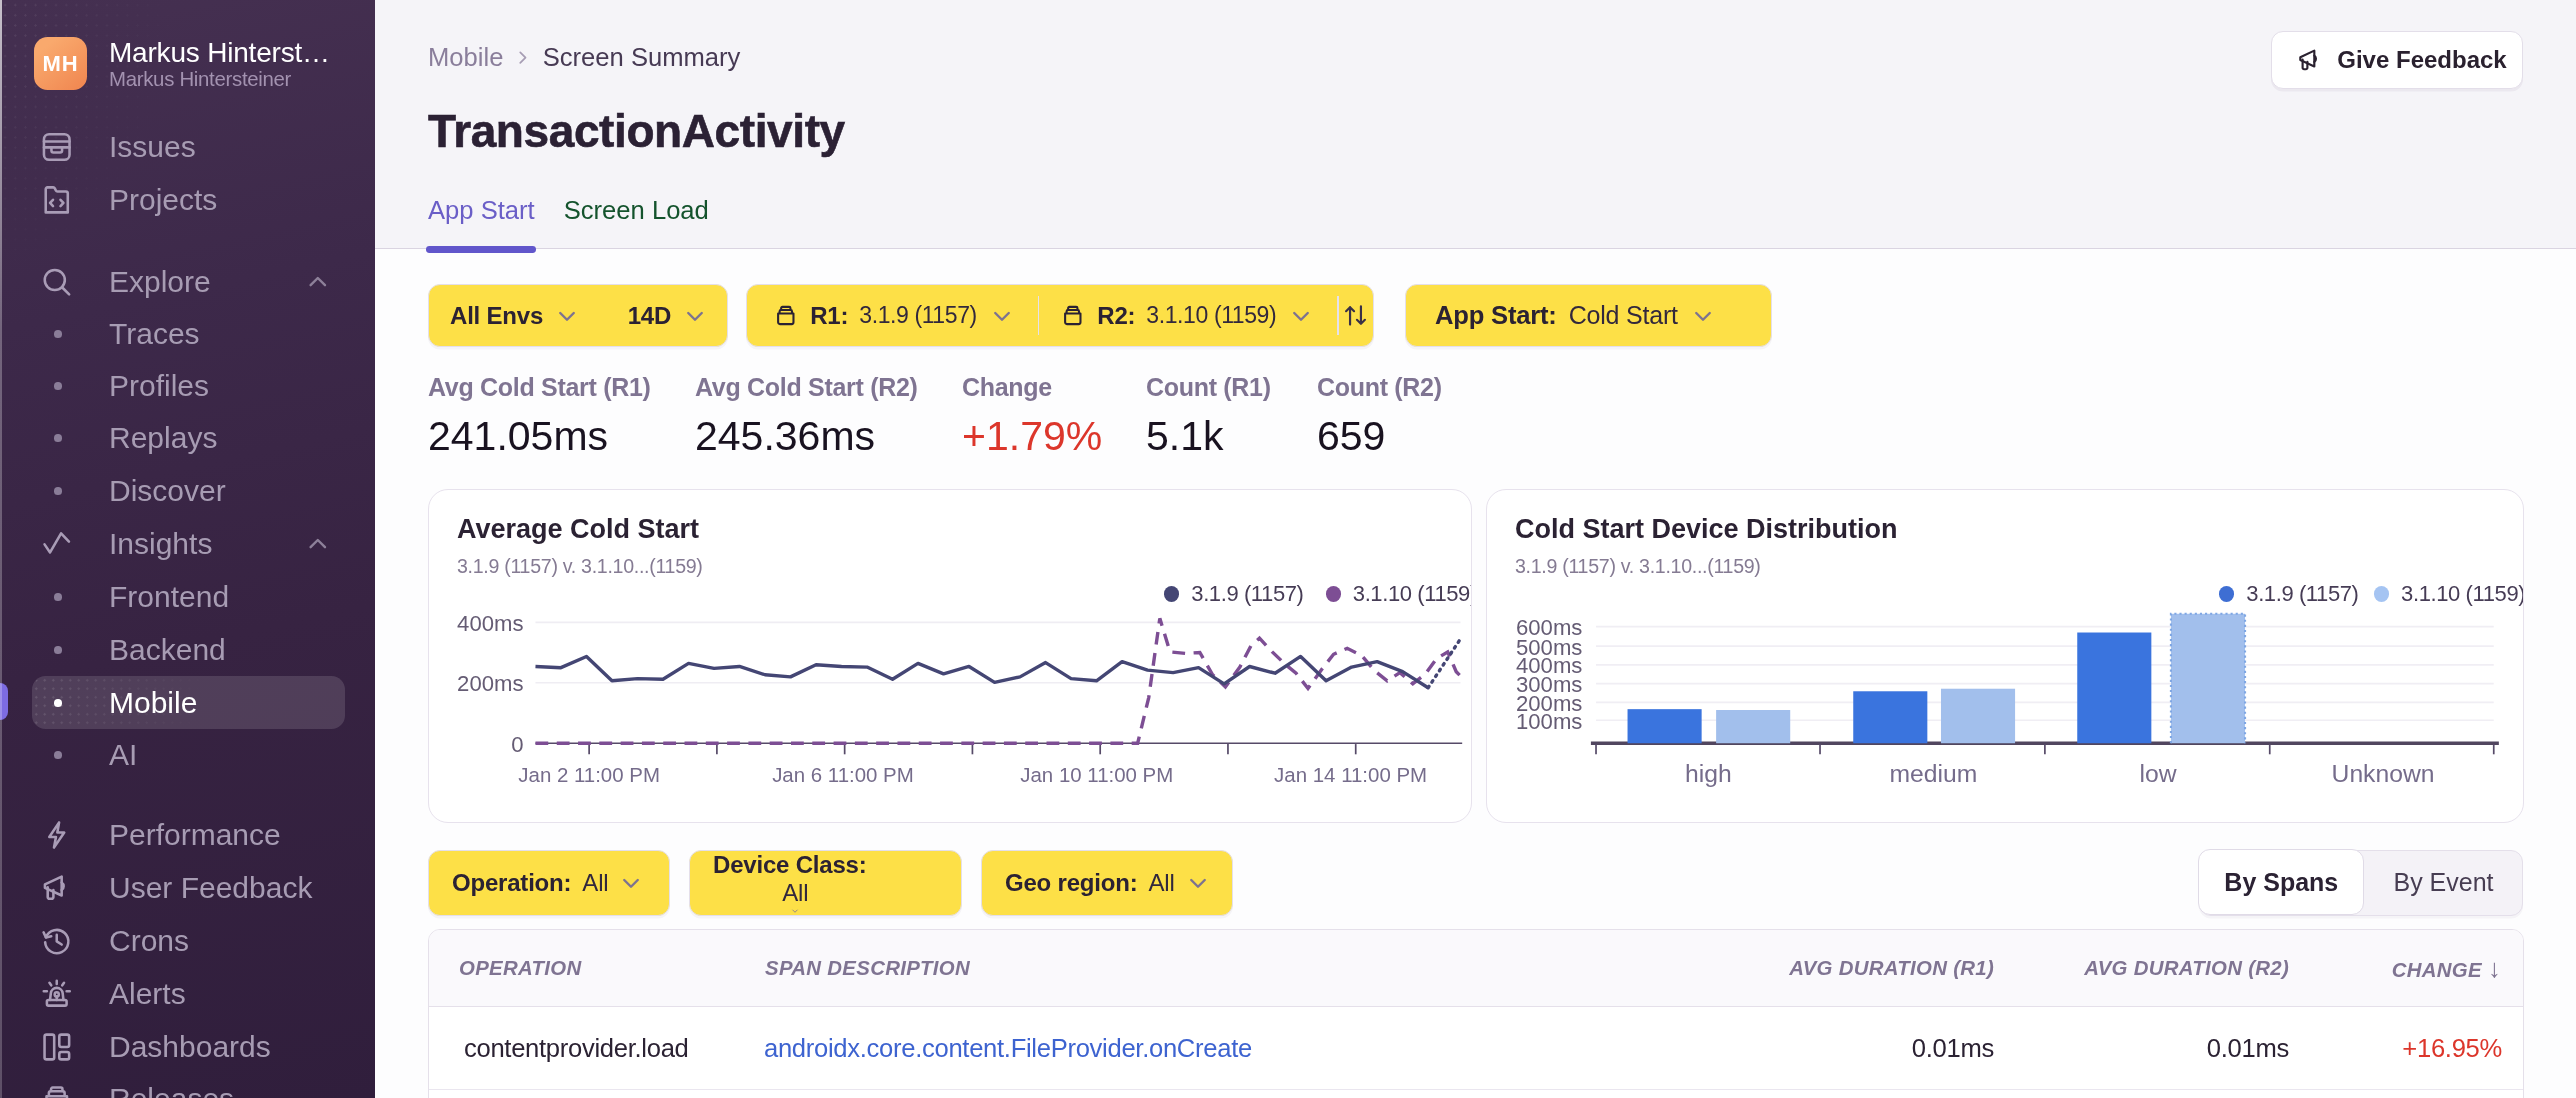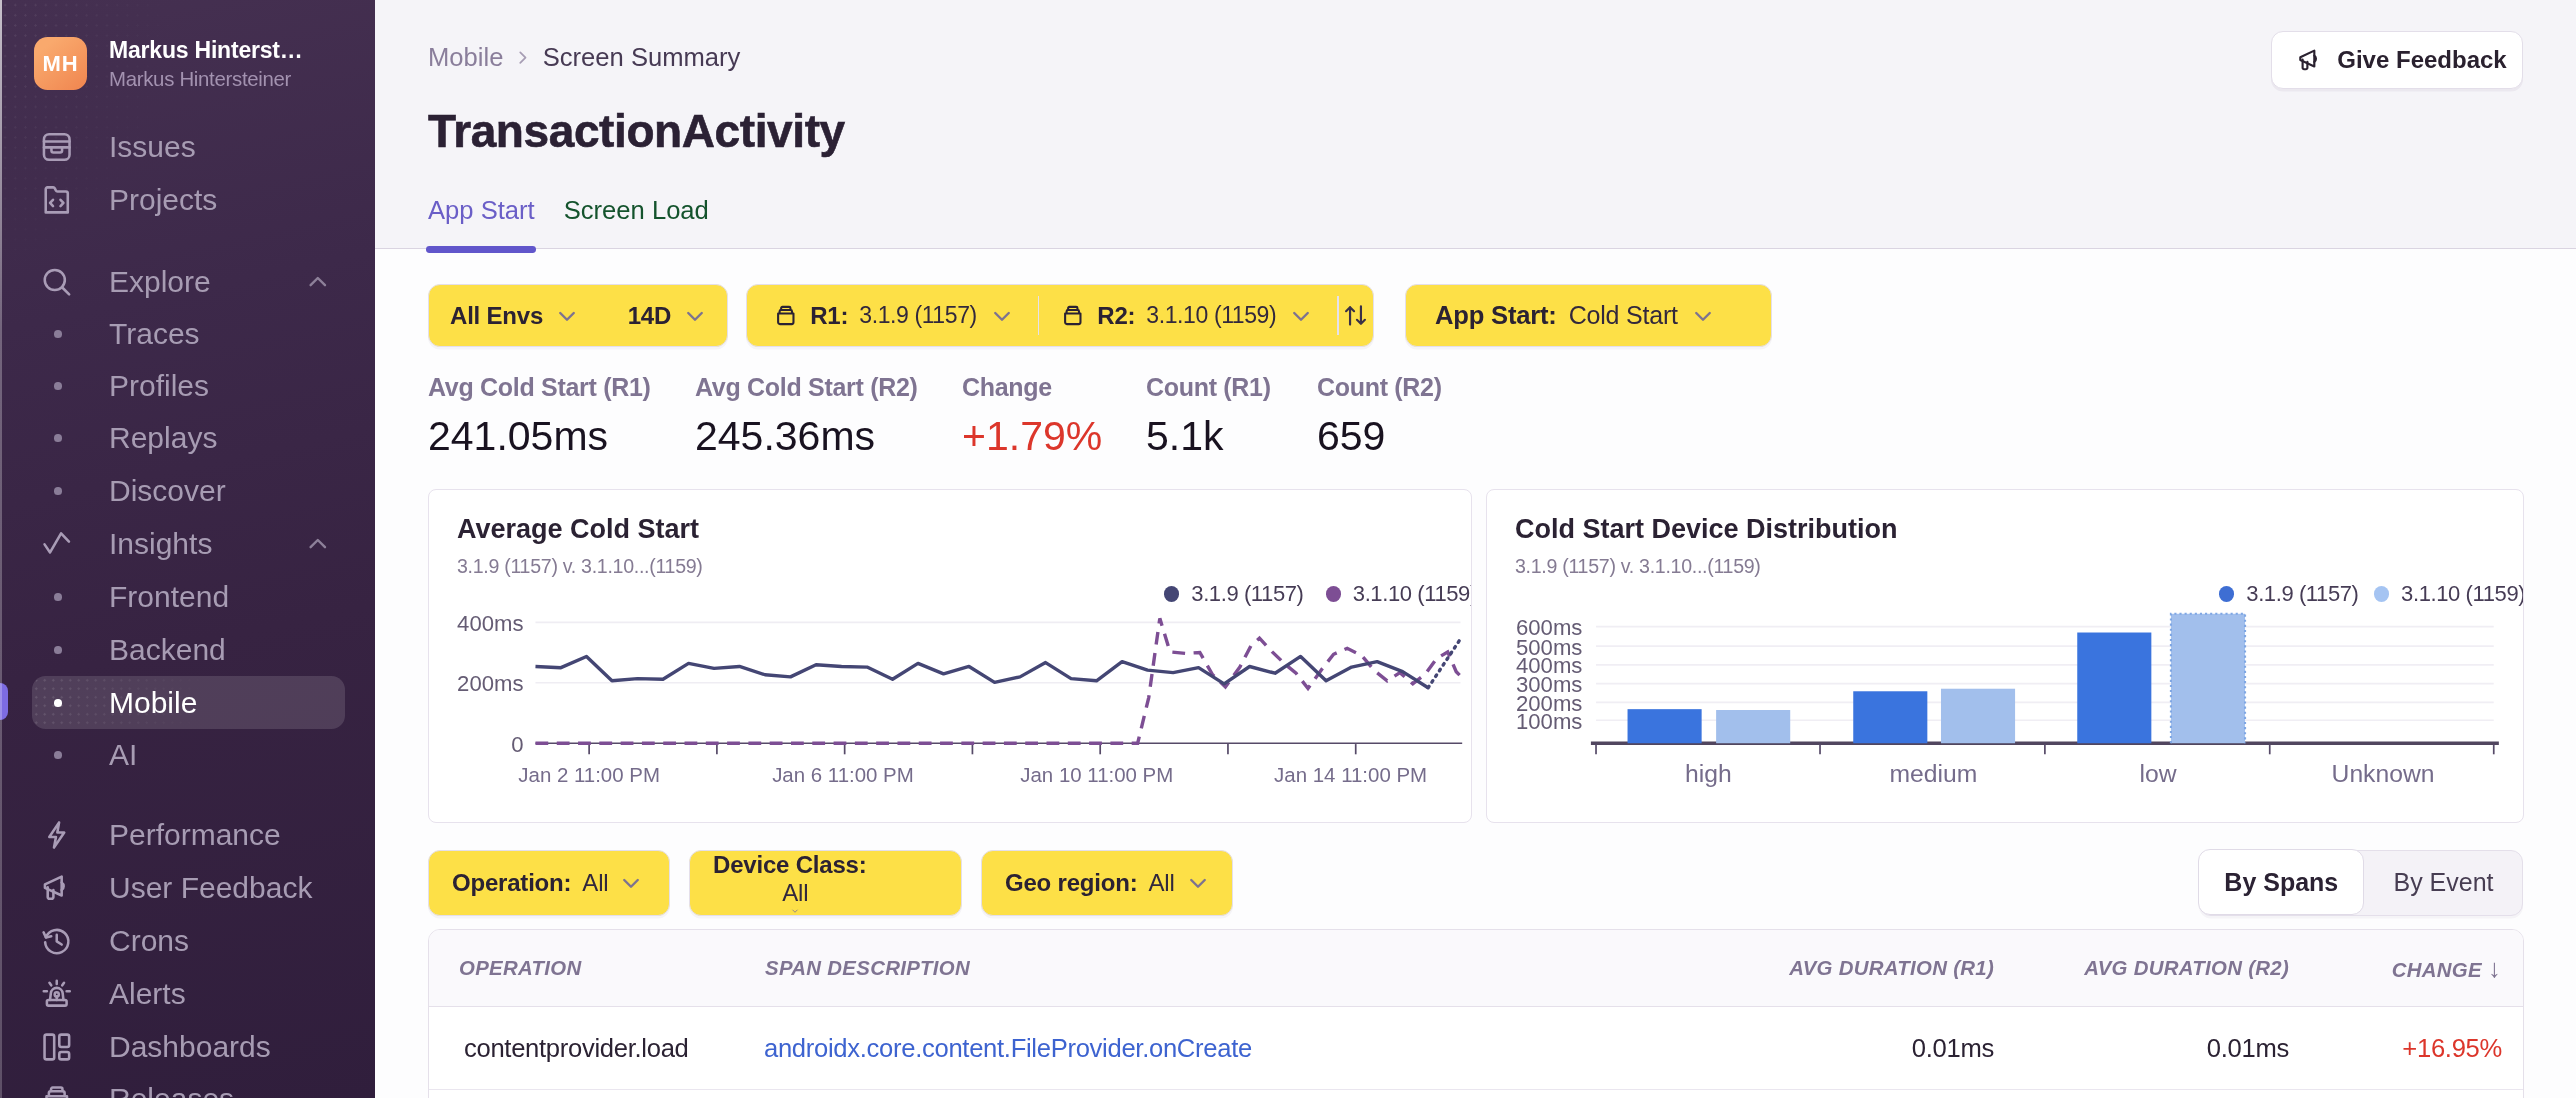--- a/index.html
+++ b/index.html
@@ -9,21 +9,21 @@
   background:linear-gradient(168deg,#453051 0%,#3d294a 28%,#372342 58%,#301e3c 100%); }
 #sidebar .dots { position:absolute; left:0; top:0; width:281px; height:443px;
   background-image:radial-gradient(rgba(255,255,255,0.12) 1px, transparent 1px);
   background-size:10.2px 10.2px;
   -webkit-mask-image:radial-gradient(ellipse at 0% 0%, rgba(0,0,0,.7) 0%, transparent 46%);
   mask-image:radial-gradient(ellipse at 0% 0%, rgba(0,0,0,.7) 0%, transparent 46%); }
 #edgeL { position:absolute; left:0; top:0; width:1.7px; height:1099px; background:linear-gradient(180deg,rgba(255,255,255,.7),rgba(255,255,255,.28) 30%,rgba(255,255,255,.22)); z-index:60; }
 .avatar { position:absolute; left:34px; top:37px; width:53px; height:53px; border-radius:13.6px;
   background:linear-gradient(140deg,#f9a96d 20%,#f0854f 100%); color:#fff; font-size:22px; font-weight:600;
   display:flex; align-items:center; justify-content:center; letter-spacing:0.9px; }
-.uname { position:absolute; left:109px; top:37px; font-size:23px; letter-spacing:-0.2px; font-weight:700; color:#fff; white-space:nowrap; }
+.uname { position:absolute; left:109px; top:37px; font-size:28px; letter-spacing:-0.2px; font-weight:400; color:#fff; white-space:nowrap; }
 .usub  { position:absolute; left:109px; top:68px; font-size:20.4px; letter-spacing:-0.3px; color:#a392b0; white-space:nowrap; }
 .nav-item { position:absolute; left:0; width:375px; height:53px; }
 .nav-item .lbl { position:absolute; left:109px; top:50%; transform:translateY(-50%); font-size:30px; color:#a79cb3; white-space:nowrap; }
 .nav-item .ic { position:absolute; left:41px; top:50%; transform:translateY(-50%); width:31.5px; height:31.5px; }
 .nav-item .blt { position:absolute; left:54px; top:50%; margin-top:-3.4px; width:7.7px; height:7.7px; border-radius:50%; background:#8a7d98; }
 .nav-item .chv { position:absolute; left:305px; top:50%; transform:translateY(-50%); width:25.6px; height:25.6px; }
 .active-pill { position:absolute; left:31.5px; top:676px; width:313px; height:53px; border-radius:13.6px; background:rgba(255,255,255,0.13); }
 .active-pill .pdots { position:absolute; inset:0; border-radius:13.6px;
   background-image:radial-gradient(rgba(255,255,255,0.15) 1.2px, transparent 1.2px); background-size:8.5px 8.5px;
   -webkit-mask-image:linear-gradient(100deg, rgba(0,0,0,.9), transparent 55%);
@@ -47,21 +47,21 @@
 .btnrow .b2 { font-weight:700; font-size:24px; color:#2b2233; }
 .btnrow .seg { display:flex; align-items:center; height:100%; white-space:nowrap; }
 .btnrow .div { width:1.7px; height:39px; background:#e6e1ec; }
 .chev { width:24px; height:24px; }
 
 .stat { position:absolute; top:373px; }
 .stat .sl { font-size:25px; font-weight:700; letter-spacing:-0.3px; color:#7f7492; white-space:nowrap; }
 .stat .sv { margin-top:11px; font-size:41px; color:#191220; white-space:nowrap; }
 .stat .sv.red { color:#dc362b; }
 
-.card { position:absolute; top:489px; height:334px; background:#fff; border:1.7px solid #e7e2ed; border-radius:8px; overflow:hidden; }
+.card { position:absolute; top:489px; height:334px; background:#fff; border:1.7px solid #e7e2ed; border-radius:20px; overflow:hidden; }
 .card .ct { position:absolute; left:28px; top:24px; font-size:27px; font-weight:700; color:#2b2233; }
 .card .cs { position:absolute; left:28px; top:65px; font-size:19.6px; letter-spacing:-0.3px; color:#857b93; }
 .legend { position:absolute; top:92px; height:24px; display:flex; align-items:center; font-size:22px; letter-spacing:-0.4px; color:#463c55; white-space:nowrap; }
 .ldot { width:15.3px; height:15.3px; border-radius:50%; margin-right:12px; flex:none; }
 
 #tbl { position:absolute; left:428px; top:929px; width:2096px; height:204px; background:#fff; border:1.7px solid #e5e0ea; border-radius:12px 12px 0 0; overflow:hidden; }
 #tbl .thead { position:absolute; left:0; top:0; width:100%; height:77px; background:#faf9fc; border-bottom:1.7px solid #e5e0ea;font-style:italic; }
 #tbl .th { position:absolute; top:50%; transform:translateY(-50%); font-size:20.4px; font-weight:700; letter-spacing:0.3px; color:#7f7492; white-space:nowrap; }
 #tbl .trow { position:absolute; left:0; top:77px; width:100%; height:83px; border-bottom:1.7px solid #eae6ef; }
 #tbl .td { position:absolute; top:50%; transform:translateY(-50%); font-size:25.6px; letter-spacing:-0.3px; color:#2b2233; white-space:nowrap; }

